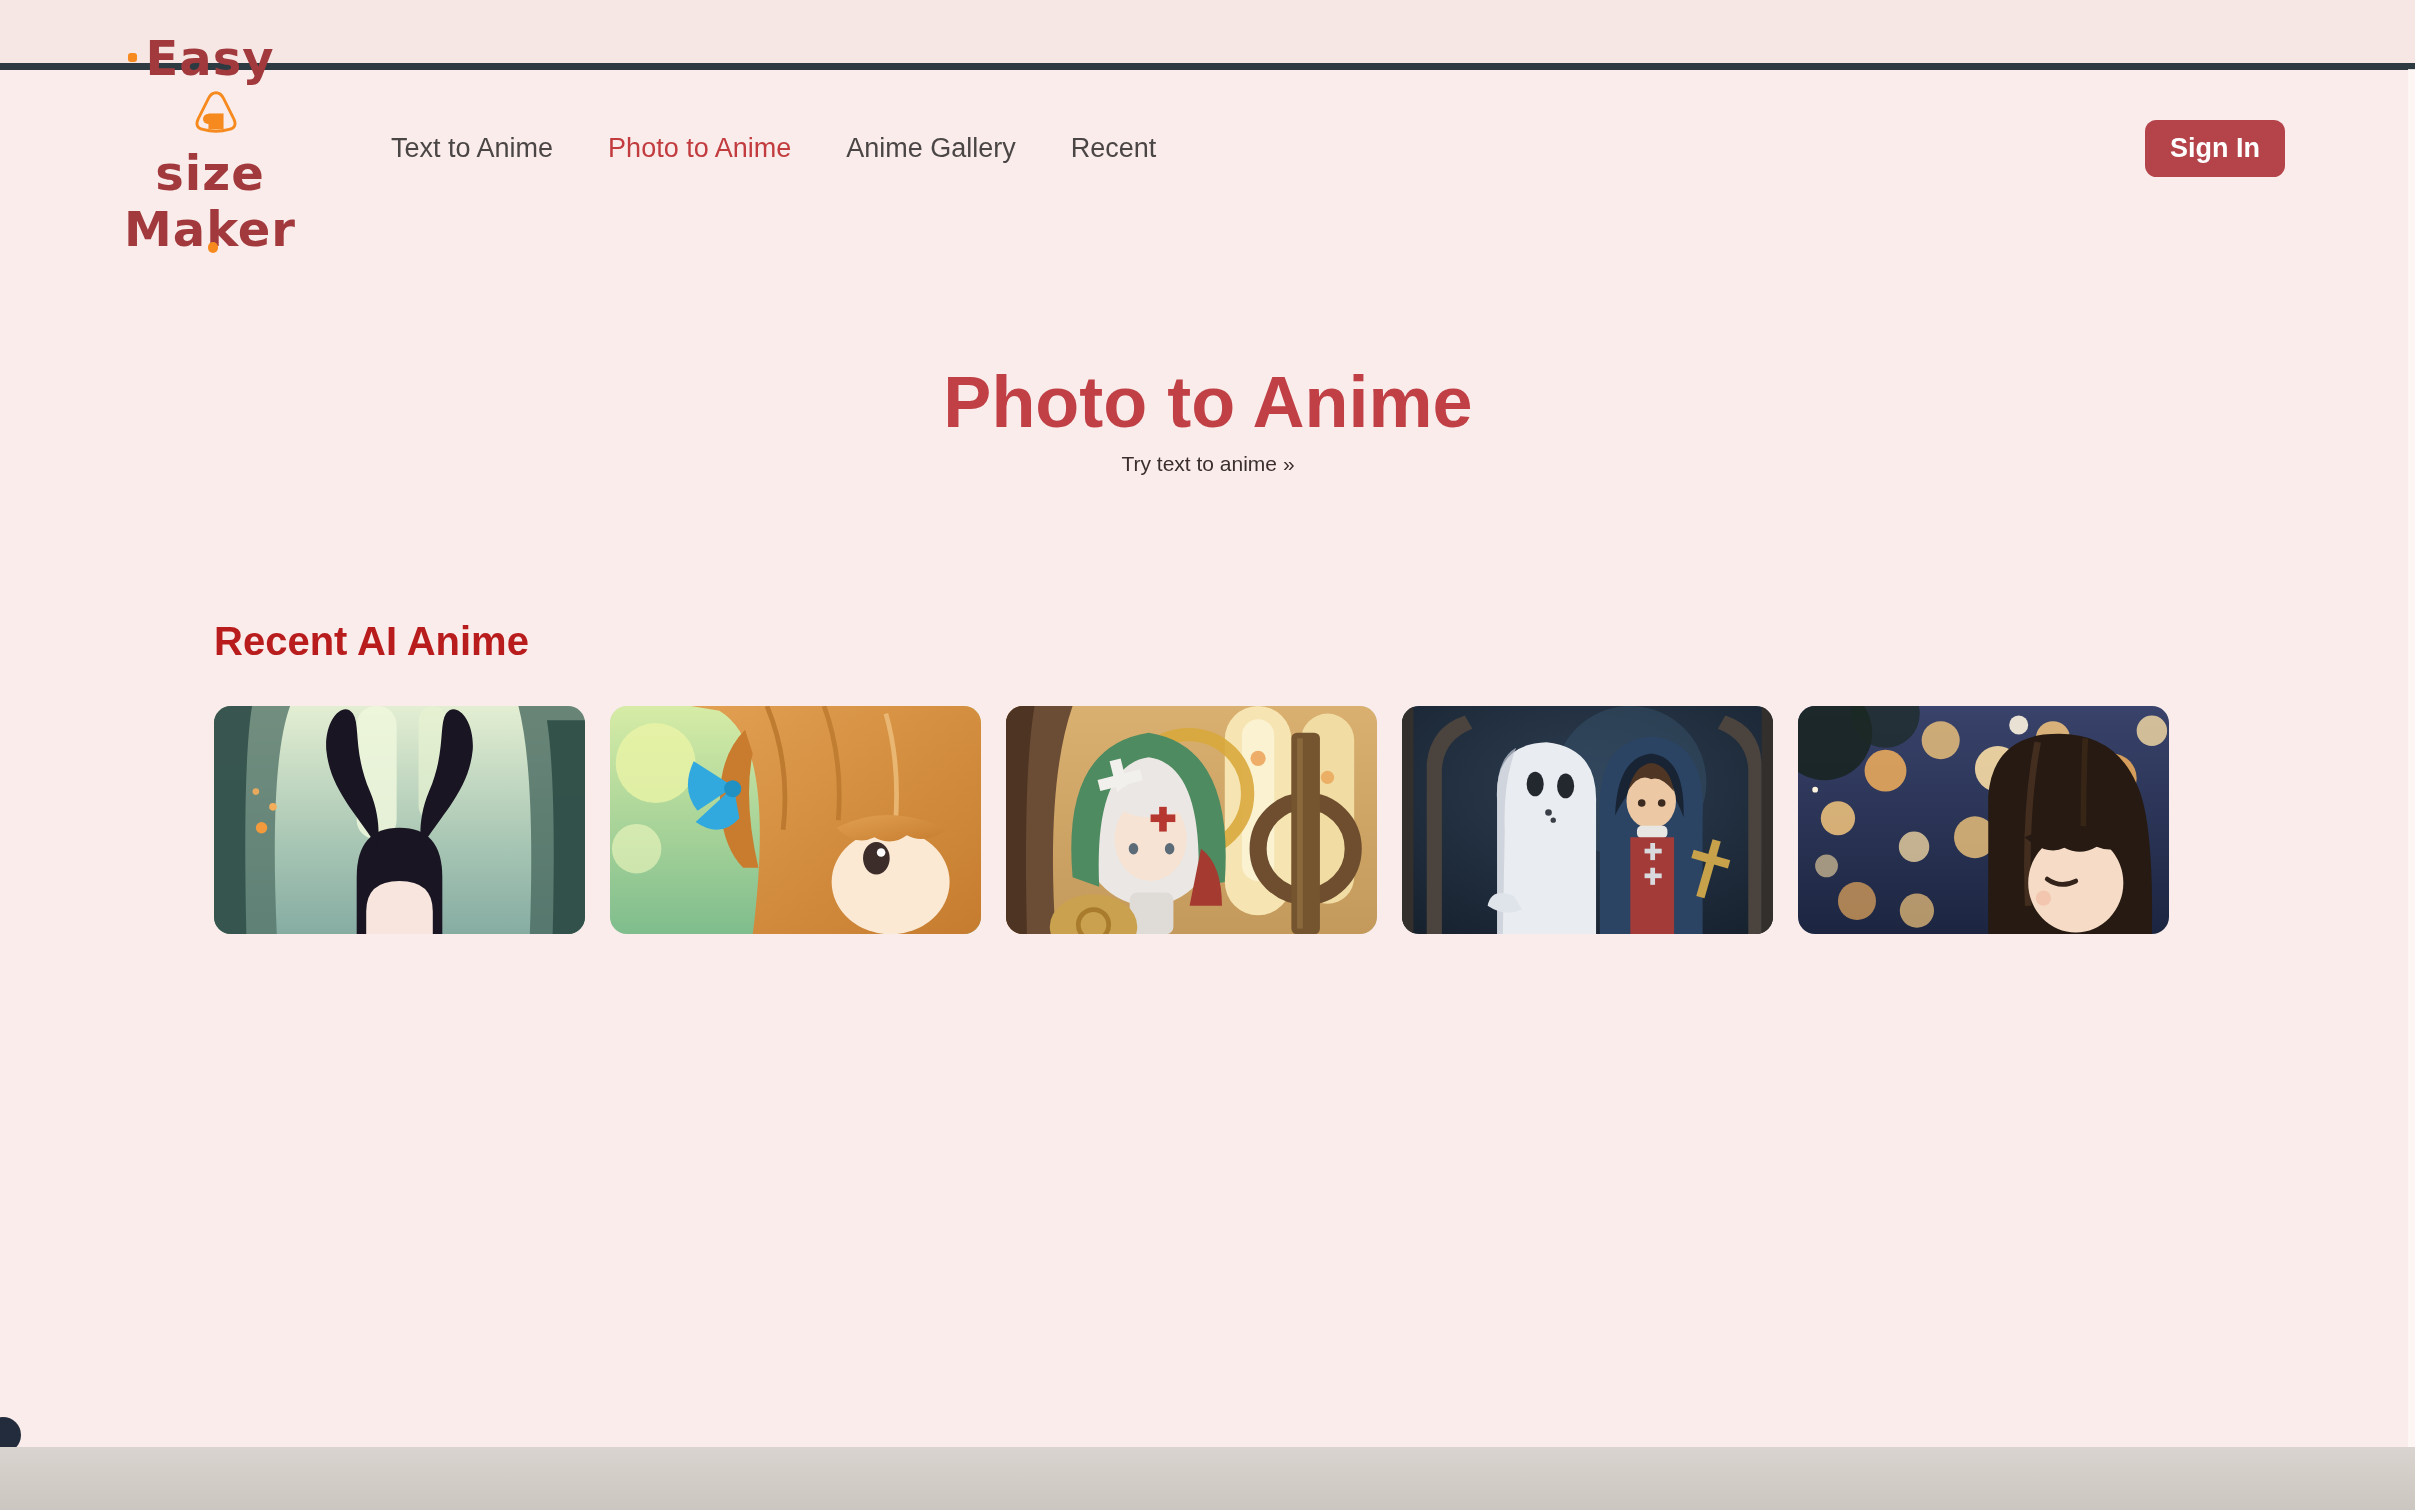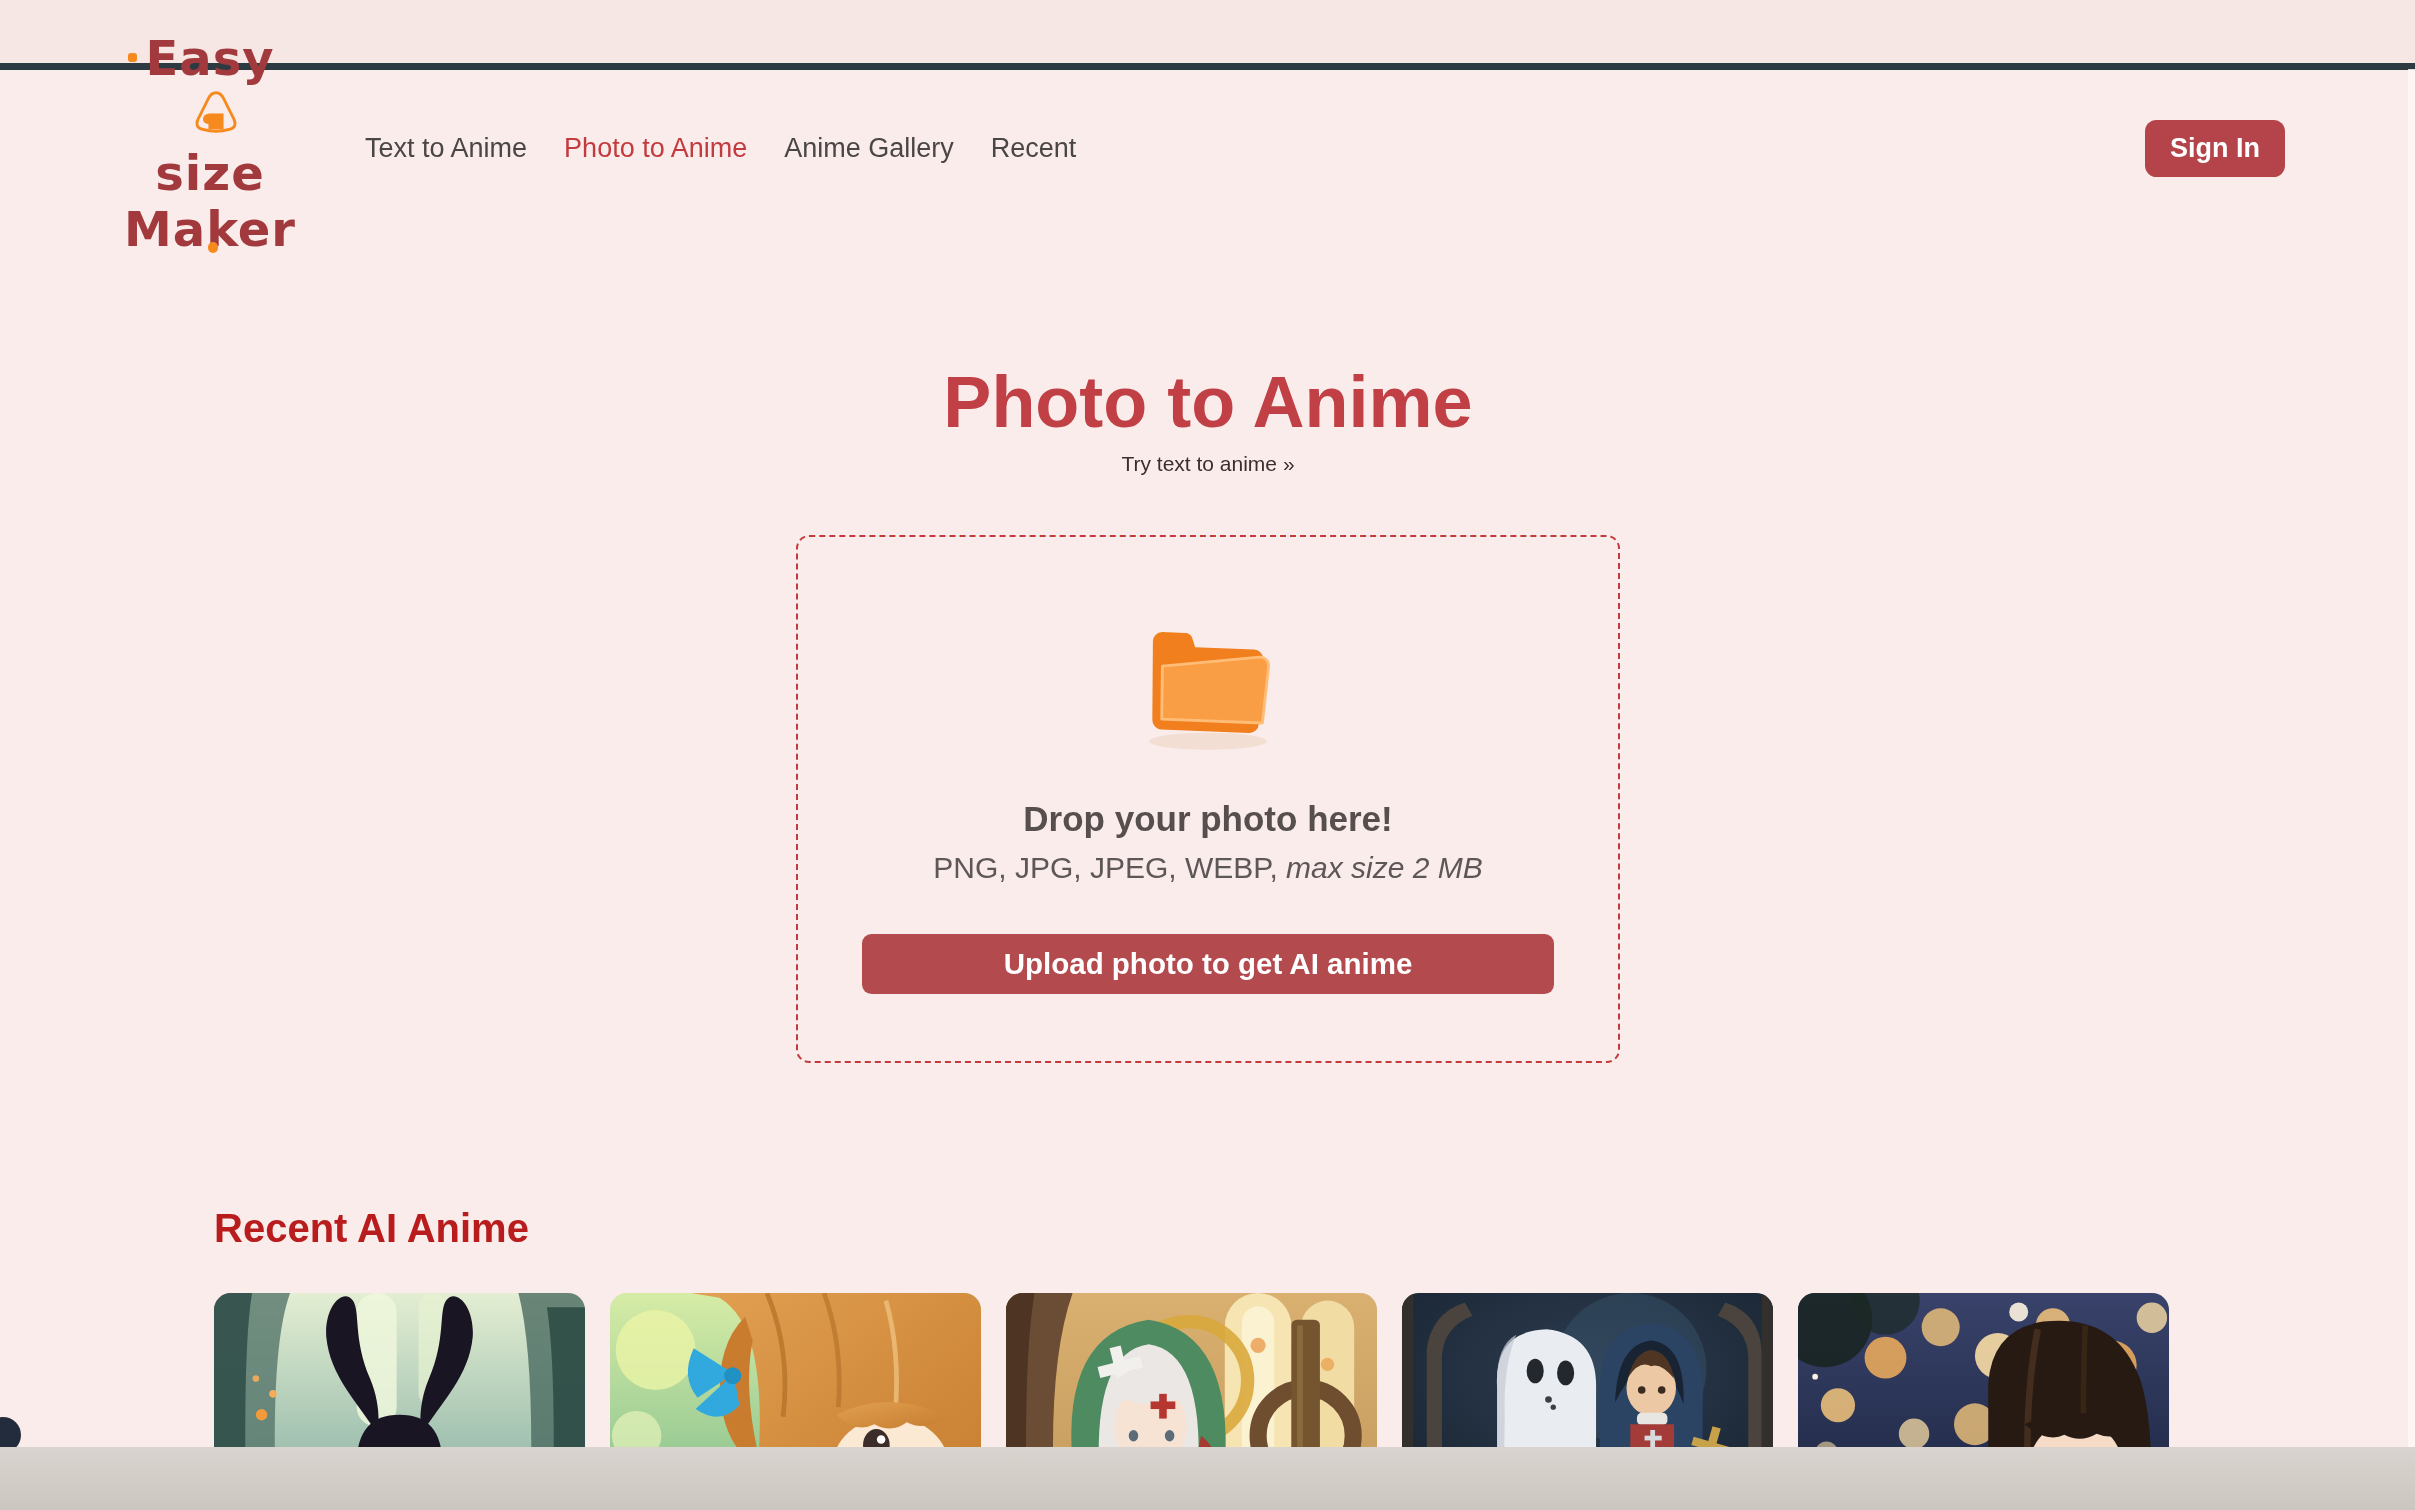--- a/index.html
+++ b/index.html
@@ -33,21 +33,21 @@
   }
   .logo .onigiri { margin:0 1.9px 0 13.3px; position:relative; top:1.9px; }
   .logo .i-dot {
     display:inline-block; width:10.5px; height:10.5px; border-radius:50%;
     background:#f68a1e; position:relative; top:-21px; left:-5.7px; margin-right:-7.6px;
   }
   .logo .r-dot {
     display:inline-block; width:10.5px; height:10.5px; border-radius:50%;
     background:#f68a1e; position:relative; top:-15px; left:2.9px;
   }
-  nav { display:flex; gap:37px; margin-left:69px; }
+  nav { display:flex; gap:55px; margin-left:95px; }
   nav a {
     font-size:27px; color:#4b4646; text-decoration:none; cursor:pointer;
     font-weight:500;
   }
   nav a.active { color:#c23b3e; }
   .signin-btn {
     margin-left:auto; background:#b5444a; color:#fff; border:none;
     font-family:"Liberation Sans", sans-serif;
     font-size:27px; font-weight:bold; padding:13.3px 25px; border-radius:11.4px;
     cursor:pointer;
@@ -126,35 +126,20 @@
     <a>Anime Gallery</a>
     <a>Recent</a>
   </nav>
   <button class="signin-btn">Sign In</button>
 </header>
 
 <main class="hero">
   <h1>Photo to Anime</h1>
   <a class="try-link">Try text to anime »</a>
 
-  <section class="dropzone">
-    <div class="folder-wrap">
-      <svg width="190" height="143" viewBox="0 0 200 150">
-        <ellipse cx="100" cy="141" rx="62" ry="9" fill="#f2ded2"></ellipse>
-        <path d="M42,36 a10,10 0 0 1 10,-10 l24,1 a8,8 0 0 1 7.5,5.6 l3,9.4 62,2.5 a10,10 0 0 1 9.5,10.4 l-4.5,68 a10,10 0 0 1 -10.5,9.4 l-92,-3.6 a10,10 0 0 1 -9.6,-10.3 Z" fill="#f27f1d"></path>
-        <path d="M52,62 l102,-9.5 a9,9 0 0 1 9.8,9.8 l-6.5,59.5 -106,-4 Z" fill="#f99e45" stroke="#ffbd77" stroke-width="3" stroke-linejoin="round"></path>
-      </svg>
-    </div>
-    <h3 class="drop-title">Drop your photo here!</h3>
-    <p class="formats">
-      <span>PNG, JPG, JPEG, WEBP,</span>
-      <em>max size 2 MB</em>
-    </p>
-    <button class="upload-btn">Upload photo to get AI anime</button>
-  </section>
 </main>
 
 <section class="recent">
   <h2>Recent AI Anime</h2>
   <div class="cards">
 
     <div class="card" aria-label="anime character with black curved horns in pale green castle scene">
       <svg viewBox="0 0 390 240" preserveAspectRatio="xMidYMin slice">
         <defs>
           <linearGradient id="g1" x1="0" y1="0" x2="0" y2="1">

